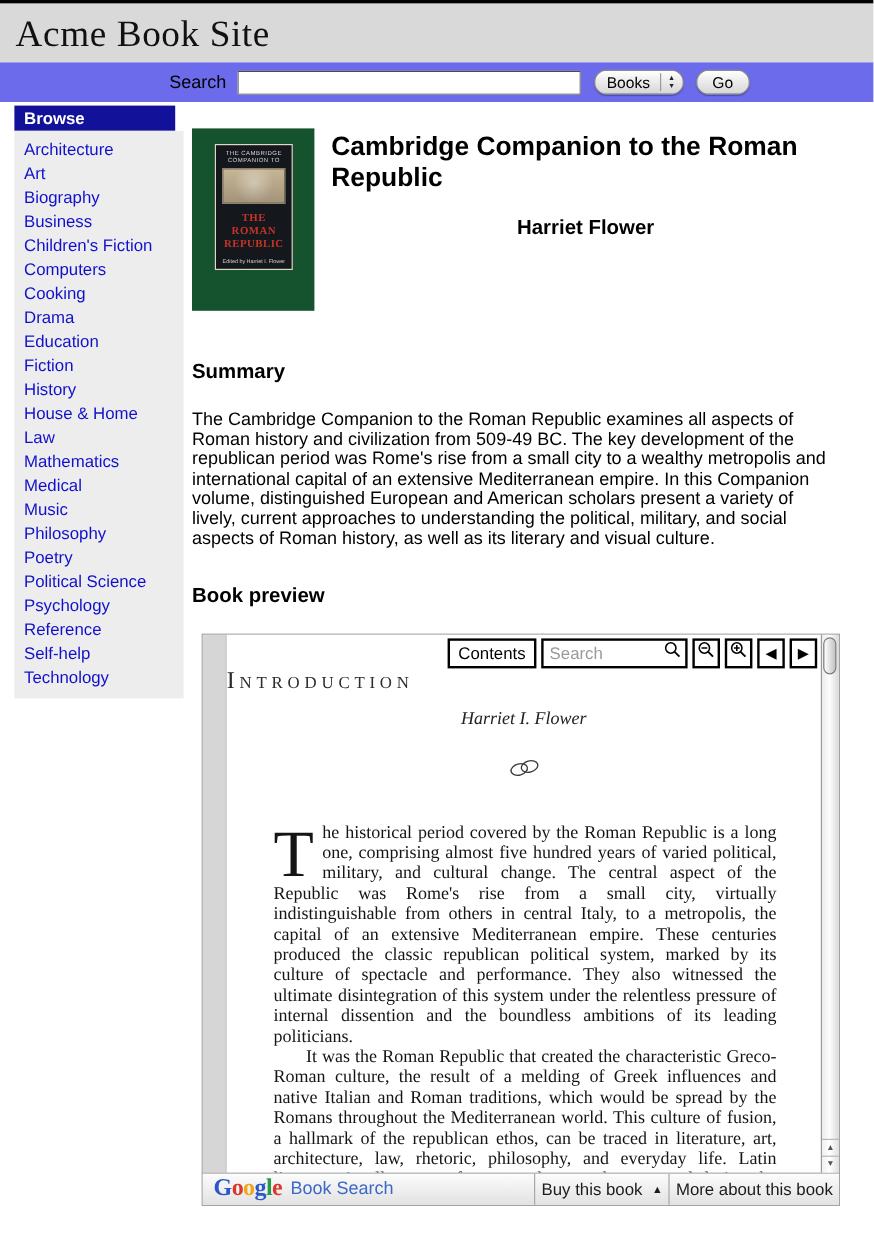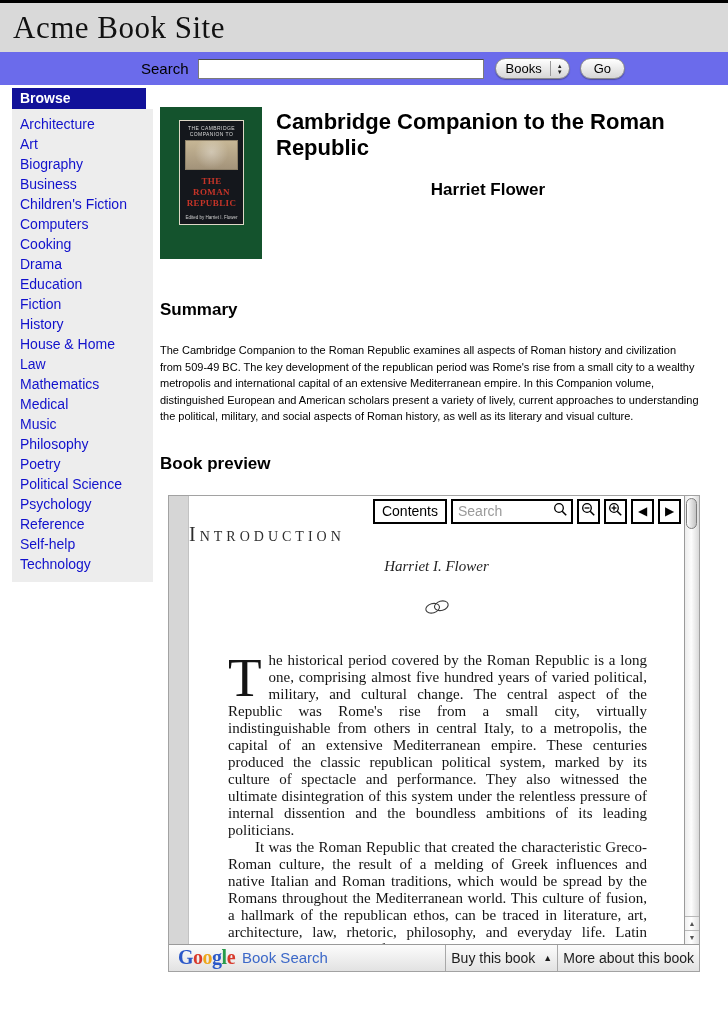--- a/index.html
+++ b/index.html
@@ -41,21 +41,21 @@
   .cover-title { margin-top:6px; font-family:"Liberation Serif",serif; color:var(--cover-red,#c43428); font-size:9px; font-weight:bold; text-align:center; line-height:11px; letter-spacing:.4px; }
   .cover-editor { margin-top:6px; font-size:4.5px; color:#cfcfcf; }
 
   .book-info { margin-left:14px; padding-top:2px; }
   .book-title { font-size:22px; font-weight:bold; line-height:26px; color:#000; }
   .book-author { font-size:17px; font-weight:bold; margin-top:19px;text-align:center; }
   .book-meta { margin-top:22px; font-size:15px; line-height:21px; padding-left:5px; color:#000; }
 
   .section-h { font-size:17px; font-weight:bold; color:#000; }
   #summary-h { margin-top:41px; }
-  .summary-text { margin-top:22px; font-size:11px; line-height:16.5px; color:#000; }
+  .summary-text { margin-top:22px; font-size:15px; line-height:16.5px; color:#000; }
   #preview-h { margin-top:29px; }
 
   .preview { margin-top:21px; margin-left:8px; width:532px; border:1px solid #a2a2a2; }
   .preview-body { display:flex; height:448px; }
   .gutter { width:20px; background:#d6d6d6; border-right:1px solid #c2c2c2; flex:none; }
   .pageview { flex:1; position:relative; background:#fff; overflow:hidden; }
   .scrollbar { width:15px; flex:none; border-left:1px solid #9a9a9a; background:linear-gradient(to right,#ececec,#fdfdfd 45%,#d9d9d9); position:relative; }
   .thumb { position:absolute; top:2px; left:1px; width:11px; height:31px; border:1px solid #7c7c7c; border-radius:7px; background:linear-gradient(to right,#ffffff,#c2c2c2); }
   .sb-arrows { position:absolute; bottom:0; left:0; right:0; }
   .sb-btn { height:14px; border-top:1px solid #b8b8b8; display:flex; align-items:center; justify-content:center; font-size:7px; color:#555; background:linear-gradient(to right,#f0f0f0,#ffffff 45%,#e0e0e0); }

